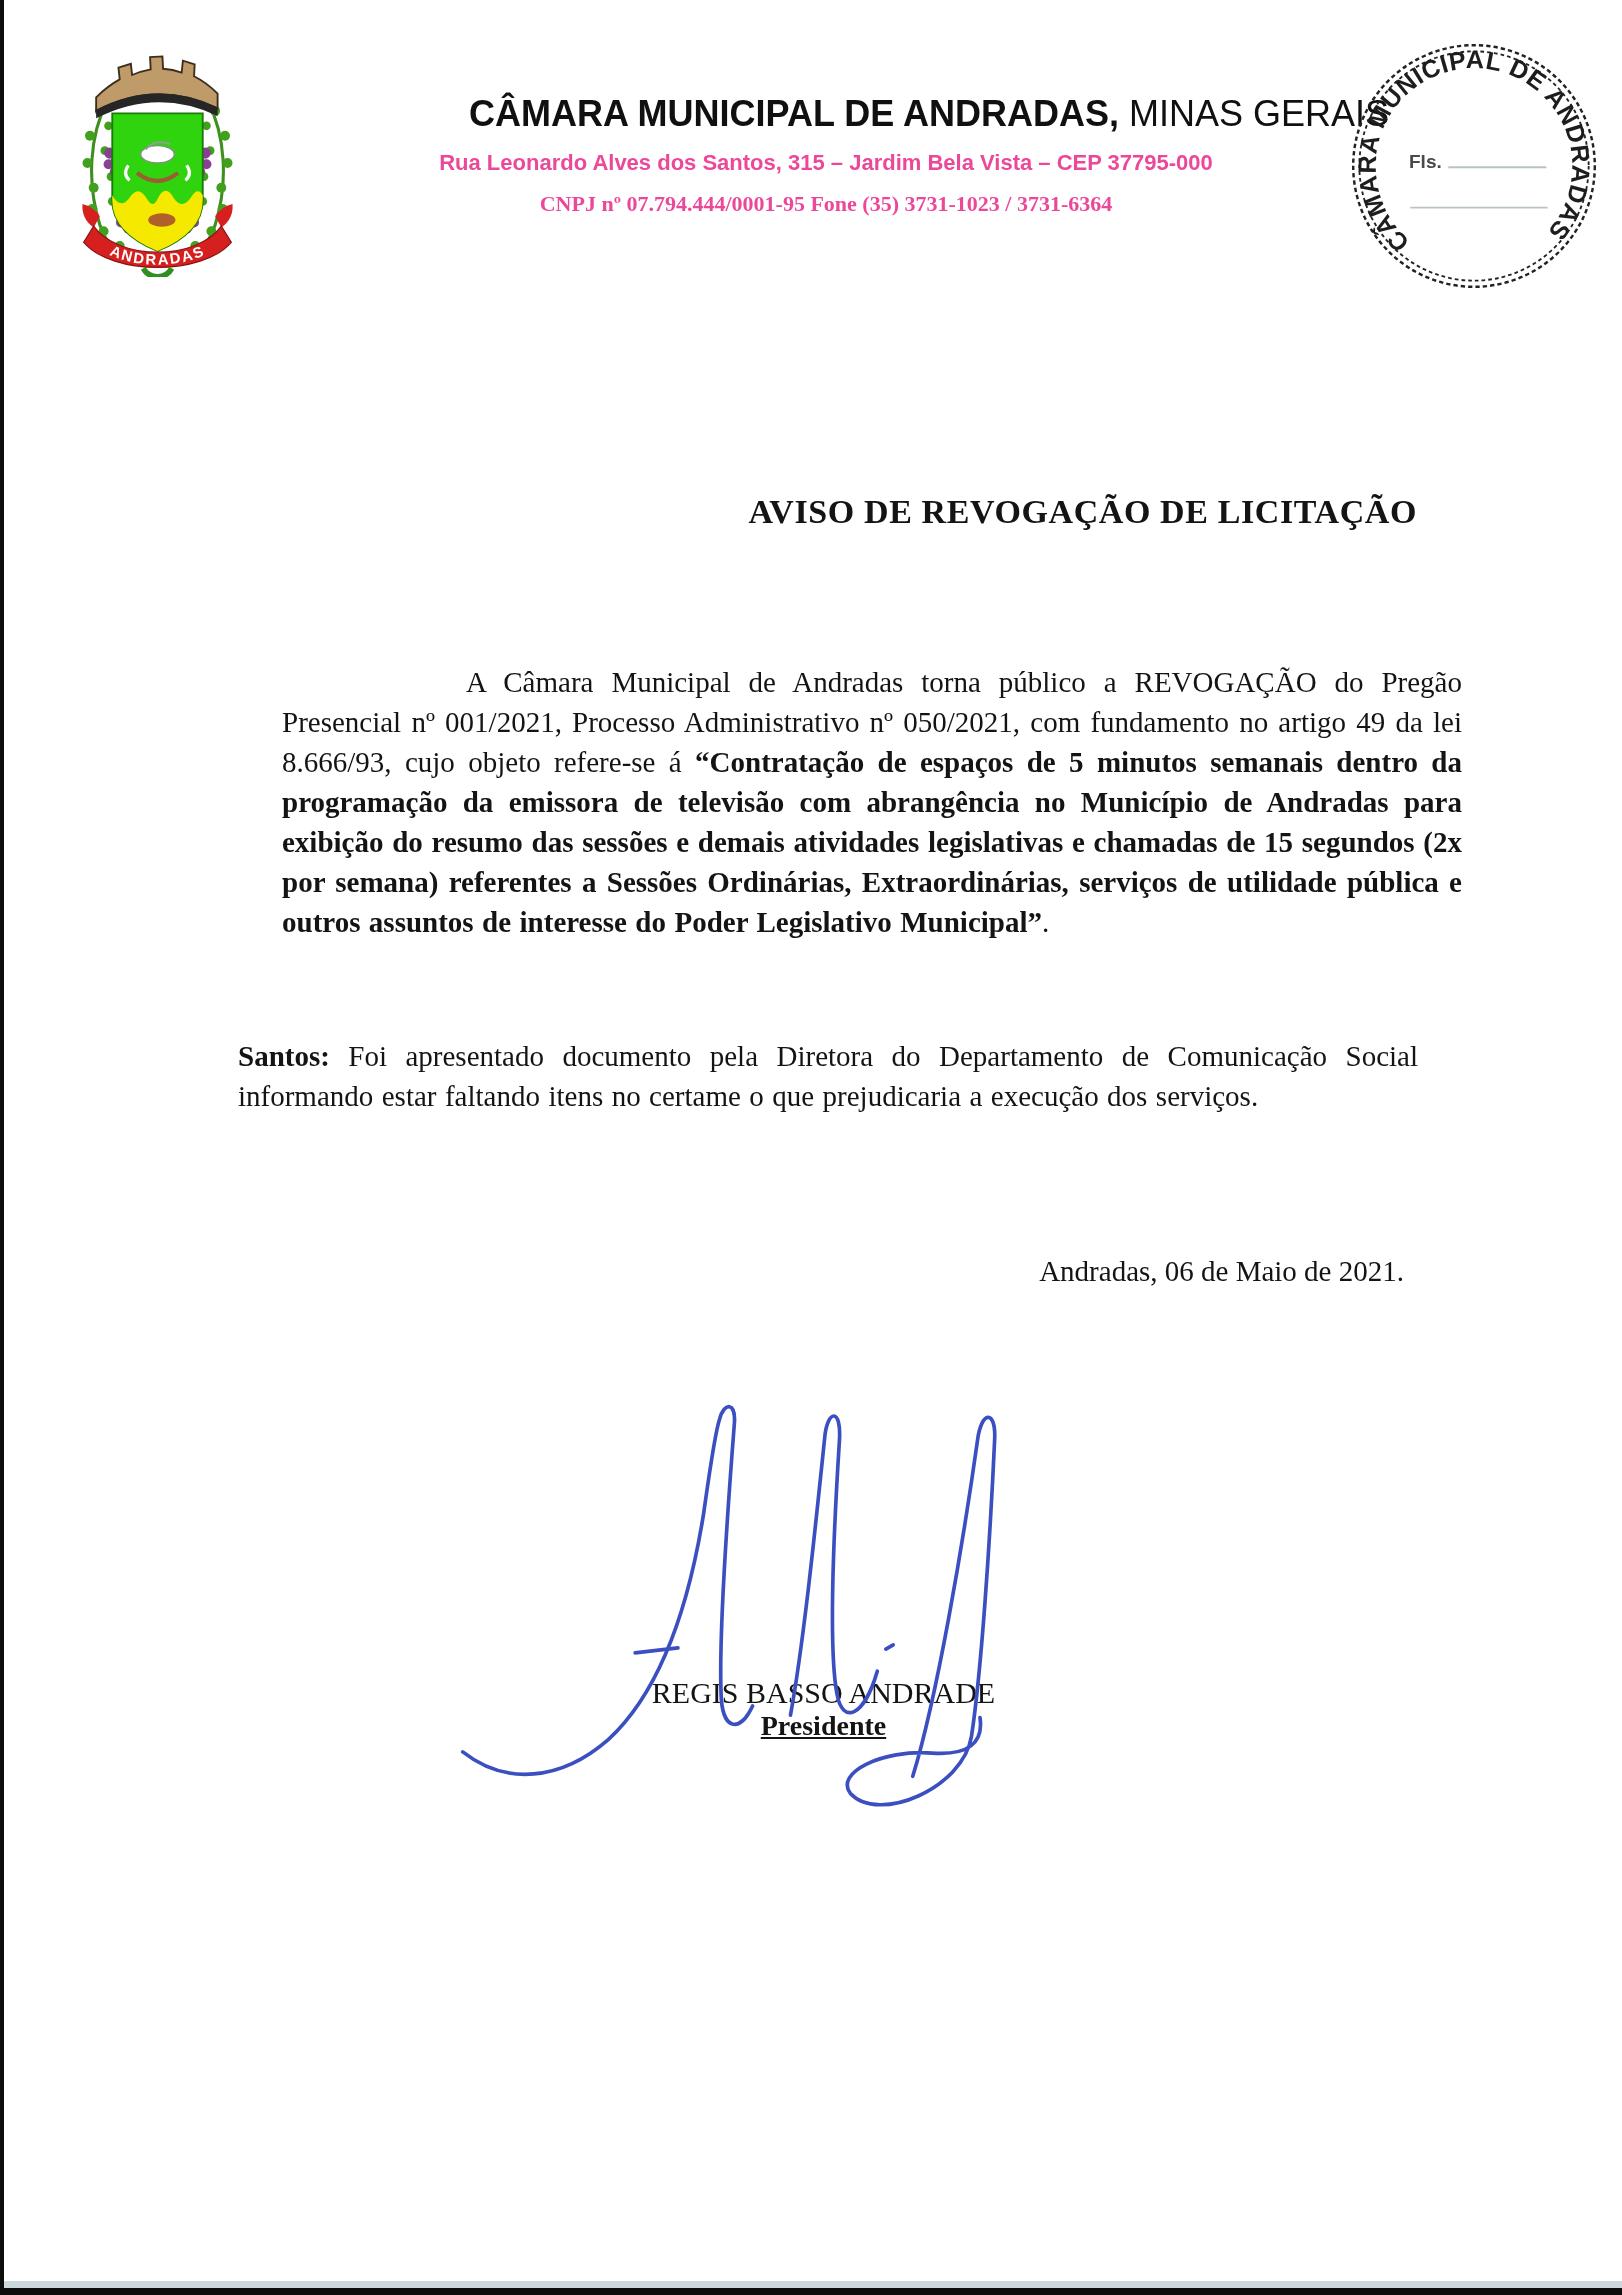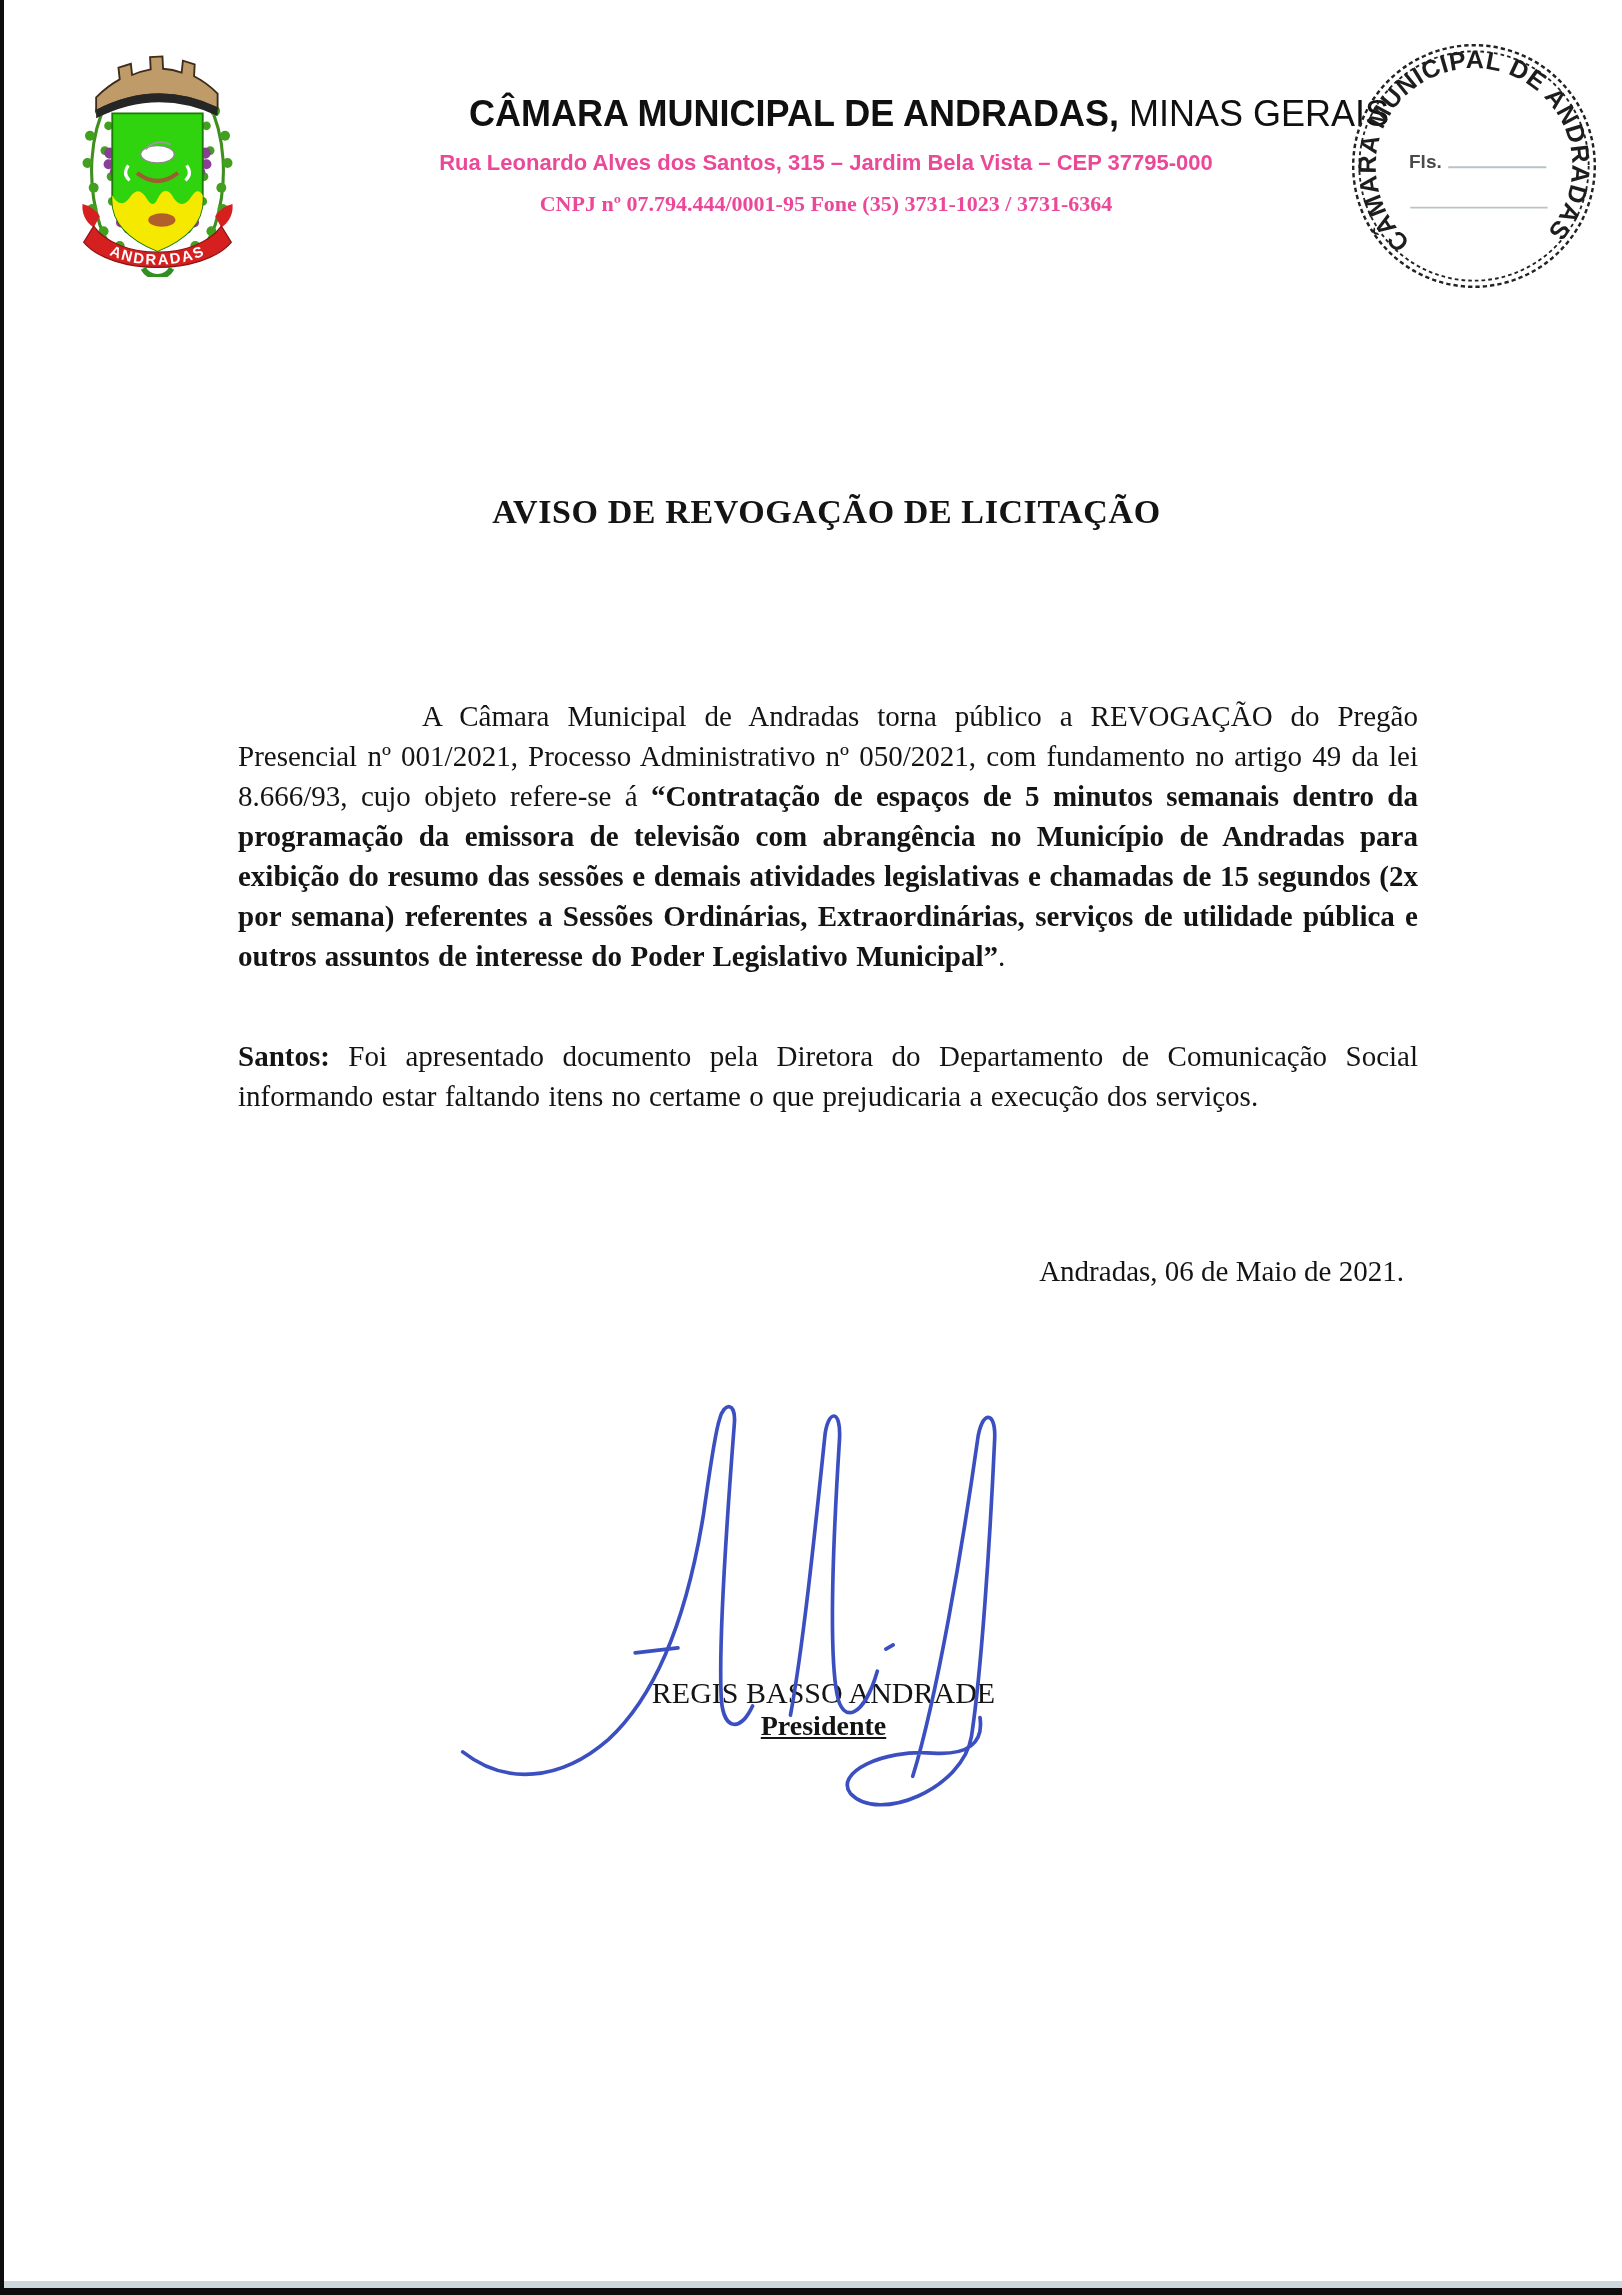--- a/index.html
+++ b/index.html
@@ -26,28 +26,28 @@
   .header-sub {
     left:263px; width:1126px; text-align:center;
     font-family:"Liberation Sans", sans-serif; font-weight:700;
     font-size:22px; line-height:27px; color:#ec4899; white-space:nowrap;
   }
   .header-address { top:149px; }
   .header-cnpj    { top:190px;font-family:Liberation Serif, serif; }
 
   
   .doc-title {
-    left:236px; top:493px; width:1181px; text-align:center;
+    left:236px; top:493px; width:1181px; text-align:right;
     font-size:34px; font-weight:700; letter-spacing:0.6px; white-space:nowrap;
   }
   .para {
     left:238px; width:1180px; font-size:29px; line-height:40px;
     text-align:justify; word-spacing:1.2px;
   }
-  .para-1 { top:696px; text-indent:184px; }
+  .para-1 { top:662px; text-indent:184px;margin-left:44px; }
   .para-2 { top:1036px; }
   .bold { font-weight:700; }
   .date-line {
     left:238px; top:1255px; width:1166px; text-align:right;
     font-size:29px; white-space:nowrap;
   }
 
   
   .sig-name {
     left:484px; top:1676px; width:679px; text-align:center;

